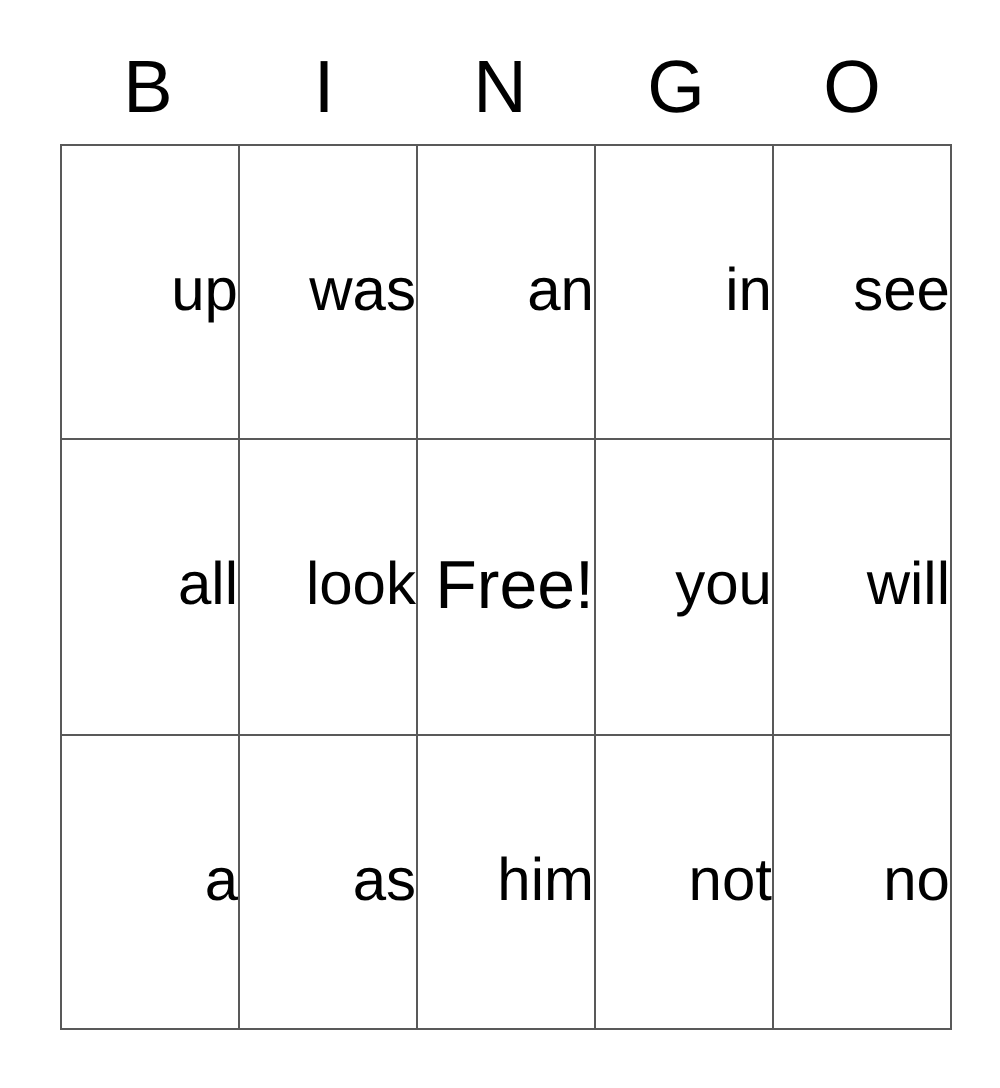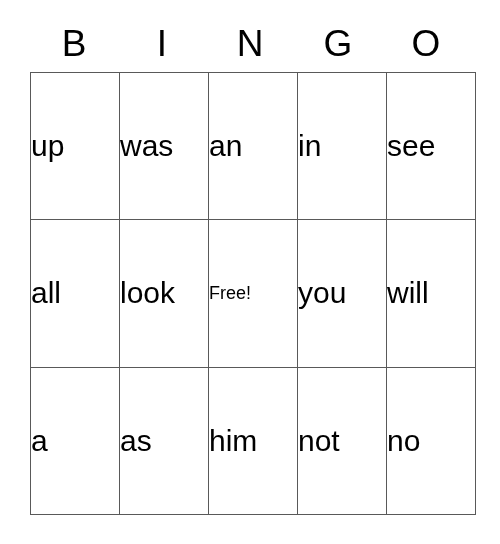--- a/index.html
+++ b/index.html
@@ -53,33 +53,33 @@
     width: 440px;
     height: 443px;
     border-collapse: collapse;
     table-layout: fixed;
   }
   #grid td {
     width: 88px;
     height: 88.6px;
     border: 1px solid #595959;
     padding: 0;
-    text-align: left;
+    text-align: right;
     vertical-align: middle;
     font-size: 30px;
     font-weight: 400;
     line-height: 1;
     color: #000000;
     background: #ffffff;
     overflow: hidden;
     white-space: nowrap;
   }
   
   #grid td.free-cell {
-    font-size: 18px;
+    font-size: 34px;
   }
 </style>
 </head>
 <body>
 
 <div id="bingo-card">
 
   <div id="header-row">
     <div class="header-letter">B</div>
     <div class="header-letter">I</div>

